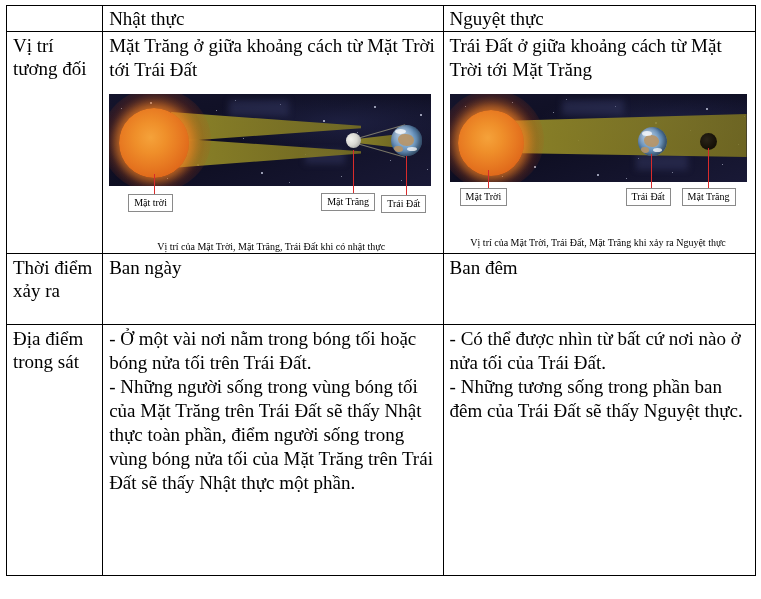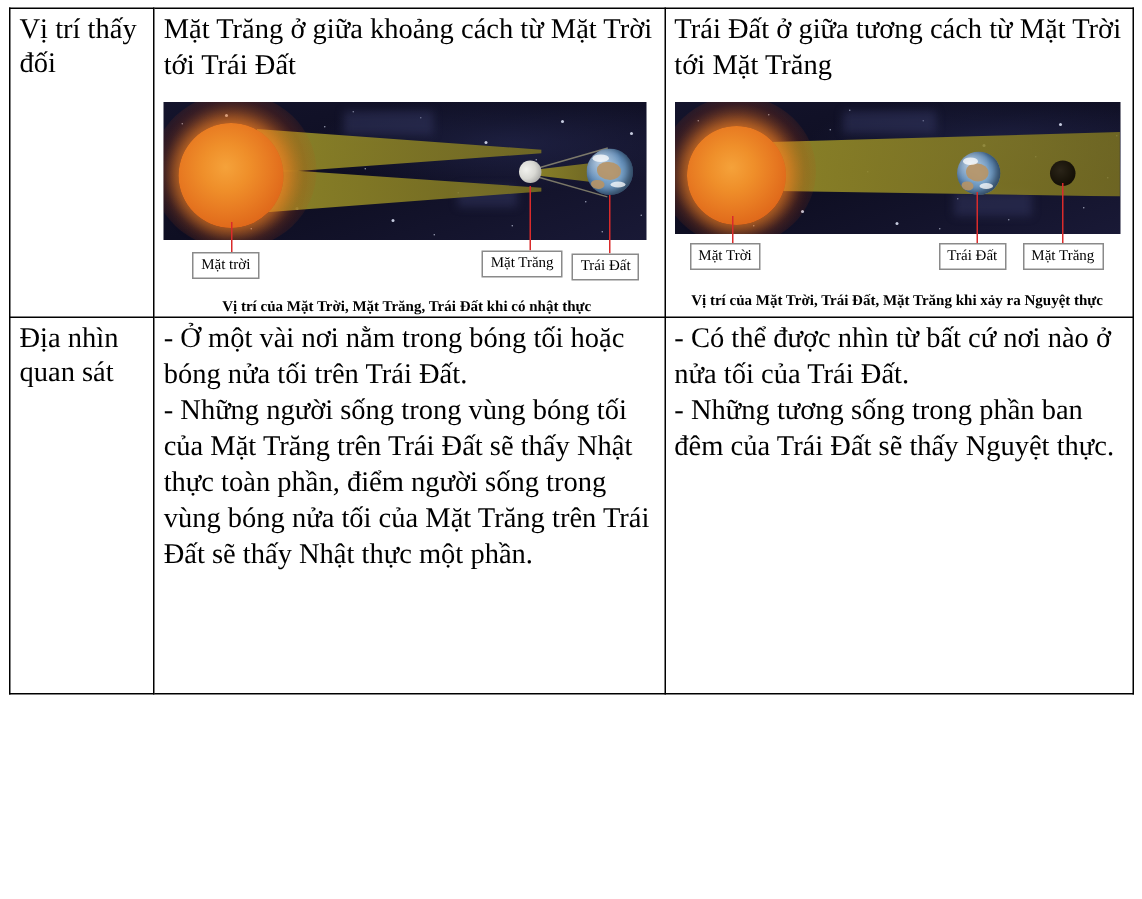--- a/index.html
+++ b/index.html
@@ -175,50 +175,60 @@
     border: 1px solid #8a8a8a;
     background: #ffffff;
     font-size: 10px;
     line-height: 12px;
     padding: 2px 5px;
     white-space: nowrap;
     color: #000;
     font-family: "Liberation Serif", "DejaVu Serif", serif;
   }
   .caption {
-    margin-top: 8px;
+    margin-top: 24px;
     font-size: 10px;
     line-height: 13px;
     text-align: center;
     white-space: nowrap;
     color: #000;
-    font-weight: bold;
   }
   .fig1 .caption { padding-left: 2px; }
   .fig2 .caption { padding-left: 0; }
 
   .labelzone { position: relative; height: 30px; }
 </style>
 </head>
 <body>
 
 <div class="sheet">
 
   <table class="compare">
     <colgroup>
       <col class="col-a">
         <col class="col-b">
         <col class="col-c">
     </colgroup>
     <tbody>
 
+      <tr class="hdr-row">
+        <td>
+          <div class="cell-pad hdr-text"></div>
+        </td>
+        <td>
+          <div class="cell-pad hdr-text">Nhật thực</div>
+        </td>
+        <td>
+          <div class="cell-pad hdr-text">Nguyệt thực</div>
+        </td>
+      </tr>
 
       <tr>
         <td>
-          <div class="cell-pad rowlabel">Vị trí thấy đối</div>
+          <div class="cell-pad rowlabel">Vị trí tương đối</div>
         </td>
 
         <td>
           <div class="cell-pad body-text">Mặt Trăng ở giữa khoảng cách từ Mặt Trời tới Trái Đất</div>
 
           <div class="figure fig1">
             <div class="scene">
               <div class="stars">
                 <i style="left:12px;top:14px"></i>
                   <i class="big" style="left:41px;top:8px"></i>
@@ -281,21 +291,21 @@
               <div class="lbl" style="left:19px;top:8px;">Mặt trời</div>
               <div class="lbl" style="left:212px;top:7px;">Mặt Trăng</div>
               <div class="lbl" style="left:272px;top:9px;">Trái Đất</div>
             </div>
 
             <div class="caption">Vị trí của Mặt Trời, Mặt Trăng, Trái Đất khi có nhật thực</div>
           </div>
         </td>
 
         <td>
-          <div class="cell-pad body-text">Trái Đất ở giữa tương cách từ Mặt Trời tới Mặt Trăng</div>
+          <div class="cell-pad body-text">Trái Đất ở giữa khoảng cách từ Mặt Trời tới Mặt Trăng</div>
 
           <div class="figure fig2">
             <div class="scene">
               <div class="stars">
                 <i style="left:15px;top:12px"></i>
                   <i class="big" style="left:38px;top:26px"></i>
                 <i style="left:62px;top:8px"></i>
                   <i style="left:29px;top:62px"></i>
                 <i class="big" style="left:84px;top:72px"></i>
                   <i style="left:103px;top:18px"></i>
@@ -345,24 +355,35 @@
               <div class="lbl" style="left:10px;top:6px;">Mặt Trời</div>
               <div class="lbl" style="left:176px;top:6px;">Trái Đất</div>
               <div class="lbl" style="left:232px;top:6px;">Mặt Trăng</div>
             </div>
 
             <div class="caption">Vị trí của Mặt Trời, Trái Đất, Mặt Trăng khi xảy ra Nguyệt thực</div>
           </div>
         </td>
       </tr>
 
+      <tr>
+        <td style="height:70px">
+          <div class="cell-pad rowlabel">Thời điểm xảy ra</div>
+        </td>
+        <td>
+          <div class="cell-pad body-text">Ban ngày</div>
+        </td>
+        <td>
+          <div class="cell-pad body-text">Ban đêm</div>
+        </td>
+      </tr>
 
       <tr>
         <td style="height:250px">
-          <div class="cell-pad rowlabel">Địa nhìn quan sát</div>
+          <div class="cell-pad rowlabel">Địa điểm trong sát</div>
         </td>
         <td>
           <div class="cell-pad body-text">
             <p>- Ở một vài nơi nằm trong bóng tối hoặc bóng nửa tối trên Trái Đất.</p>
             <p>- Những người sống trong vùng bóng tối của Mặt Trăng trên Trái Đất sẽ thấy Nhật thực toàn phần, điểm người sống trong vùng bóng nửa tối của Mặt Trăng trên Trái Đất sẽ thấy Nhật thực một phần.</p>
           </div>
         </td>
         <td>
           <div class="cell-pad body-text">
             <p>- Có thể được nhìn từ bất cứ nơi nào ở nửa tối của Trái Đất.</p>

